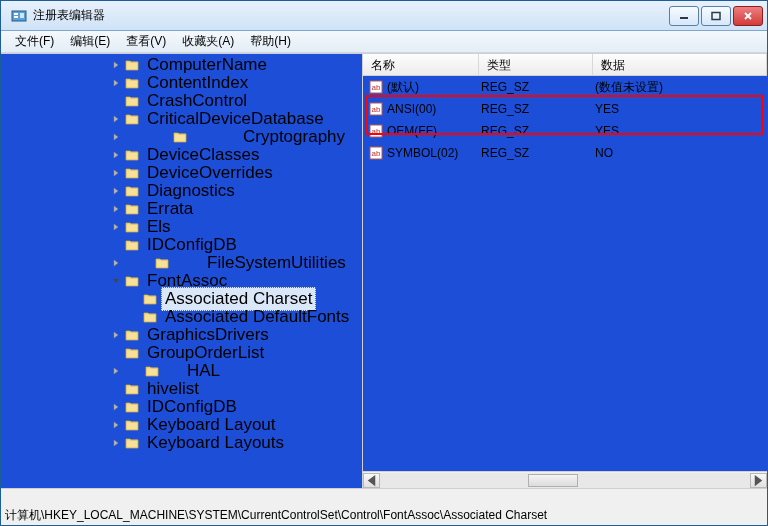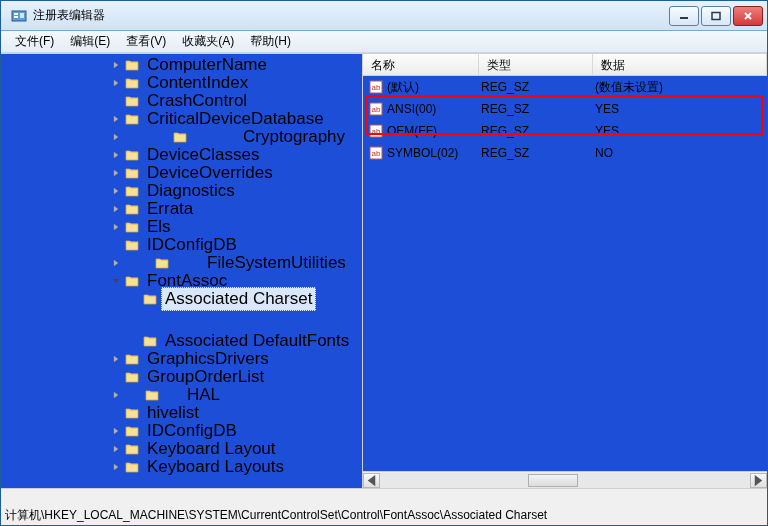--- a/index.html
+++ b/index.html
@@ -268,21 +268,21 @@
           <div class="row" style="padding-left: 128px;">
             <span class="chev"></span>
             <span class="folder">
               <svg viewBox="0 0 14 12">
                 <path d="M1 2h4l1 1h7v8H1z" fill="#f7e09a" stroke="#c9a839" stroke-width="0.8"></path>
                 <path d="M1 3h12" stroke="#e8c86a" stroke-width="0.6"></path>
               </svg>
             </span>
             <span class="label sel">Associated Charset</span>
           </div>
-          <div class="row" style="padding-left: 128px; margin-top: 24px;">
+          <div class="row" style="padding-left: 128px;">
             <span class="chev"></span>
             <span class="folder">
               <svg viewBox="0 0 14 12">
                 <path d="M1 2h4l1 1h7v8H1z" fill="#f7e09a" stroke="#c9a839" stroke-width="0.8"></path>
                 <path d="M1 3h12" stroke="#e8c86a" stroke-width="0.6"></path>
               </svg>
             </span>
             <span class="label">Associated DefaultFonts</span>
           </div>
           <div class="row" style="padding-left: 110px;">

